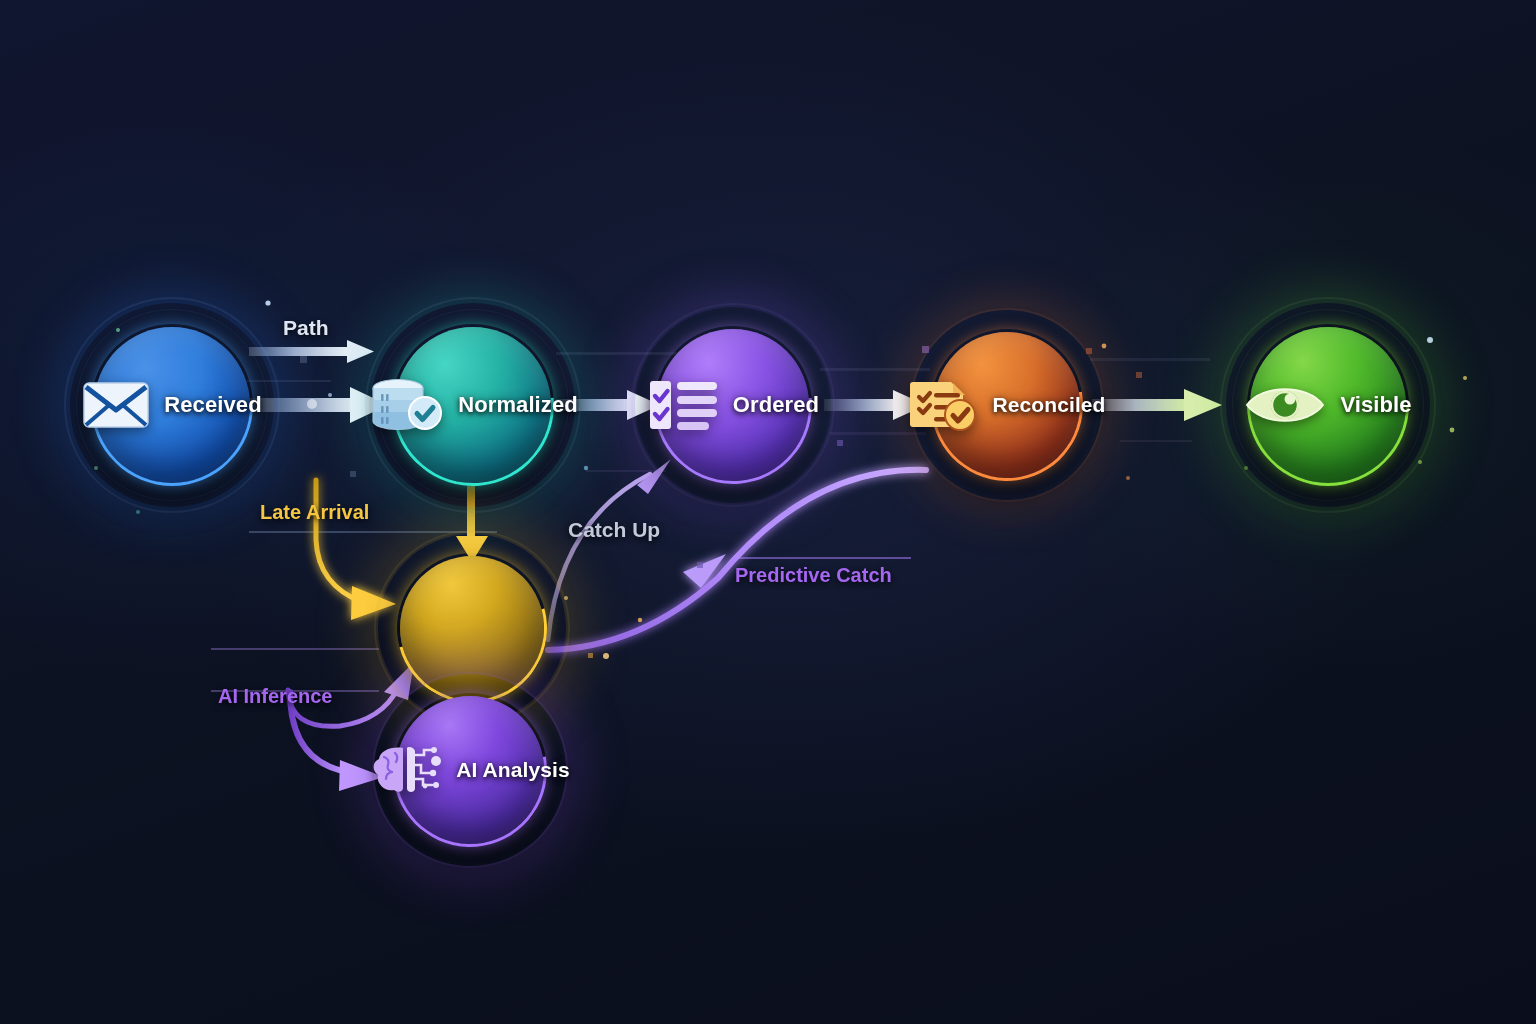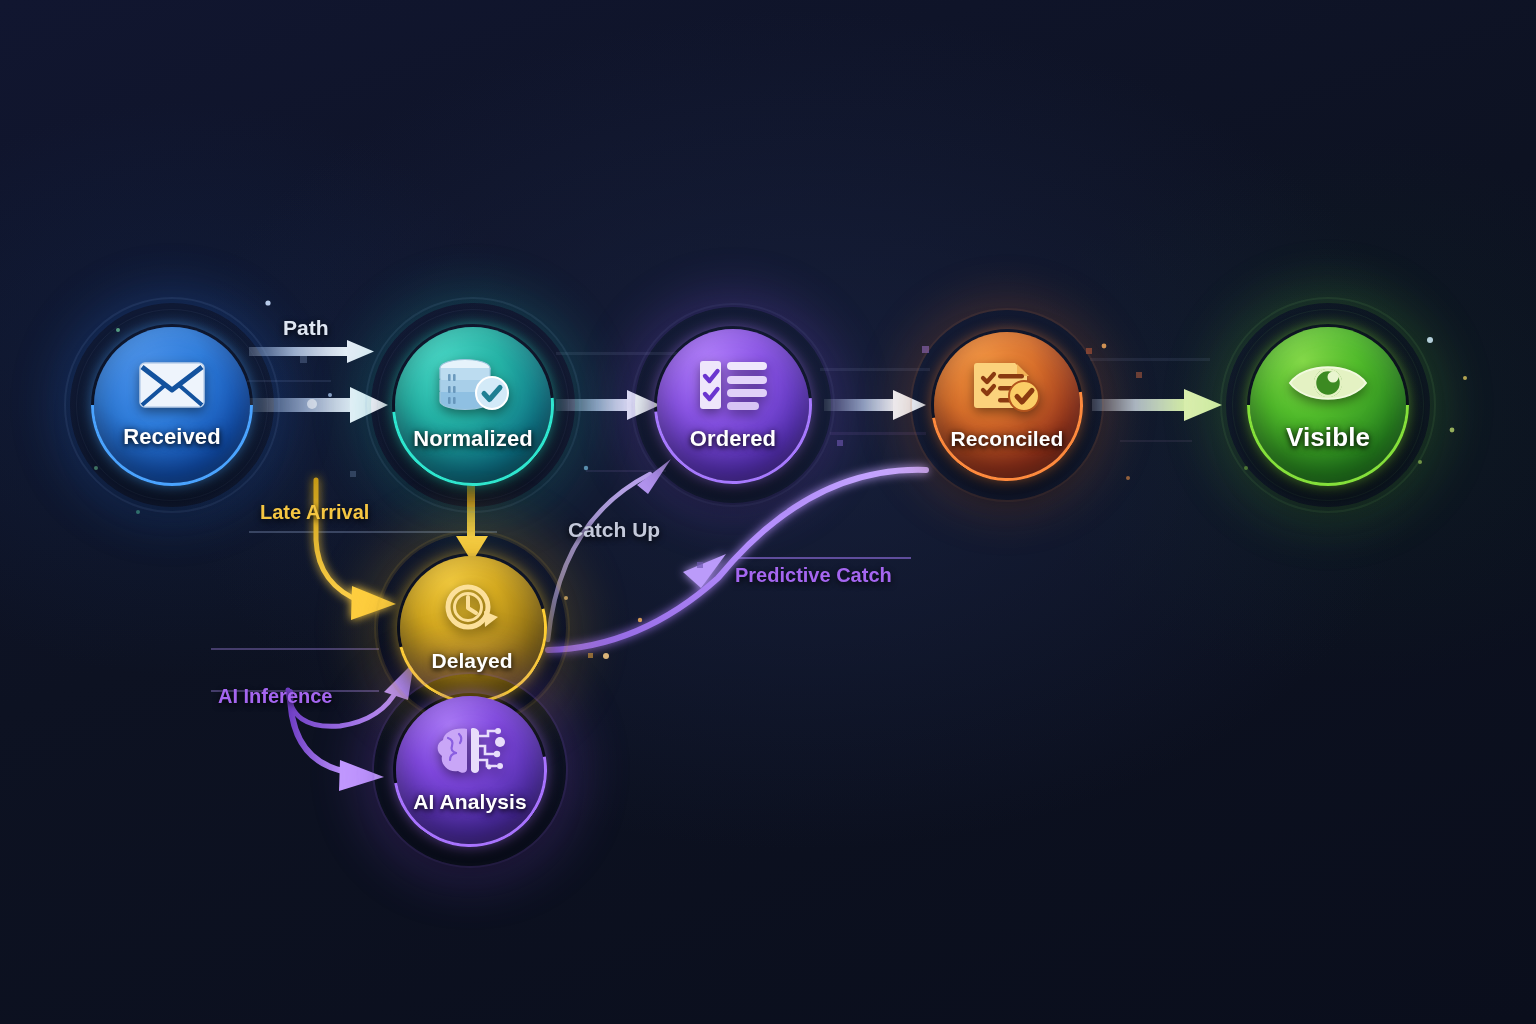--- a/index.html
+++ b/index.html
@@ -38,21 +38,21 @@
     border:3px solid transparent;
   }
   .ringdim{
     position:absolute; border-radius:50%; pointer-events:none;
     border:2px solid rgba(150,175,215,.11);
   }
   .ringdim2{
     position:absolute; border-radius:50%; pointer-events:none;
     border:1px solid rgba(150,175,215,.07);
   }
-  .node .inner{ position:relative; z-index:4; display:flex; flex-direction:column;
+  .node .inner{ position:relative; z-index:4; display:flex; flex-direction:row;
                 align-items:center; justify-content:center; gap:14px; }
   .node .glyph{ line-height:0; filter:drop-shadow(0 4px 6px rgba(0,0,0,.45)); }
   .node .lbl{
     color:#fff; font-weight:bold; letter-spacing:.1px;
     text-shadow:0 2px 5px rgba(0,0,0,.85), 0 0 10px rgba(0,0,0,.5);
     white-space:nowrap;
   }
 
   
   .elabel{
@@ -318,40 +318,29 @@
     <div class="arc" style="inset:-3px; border-color:#84e03a transparent transparent #84e03a; transform:rotate(-135deg); box-shadow:0 0 14px rgba(132,224,58,.5);"></div>
     <div class="inner">
       <span class="glyph">
         <svg width="82" height="50" viewBox="0 0 82 50">
           <path d="M3 25 C18 4, 64 4, 79 25 C64 46, 18 46, 3 25 Z" fill="#e4f2c3" stroke="#f2fadf" stroke-width="2"></path>
           <circle cx="41" cy="25" r="14" fill="#3c8a22"></circle>
           <circle cx="41" cy="25" r="13" fill="none" stroke="#e4f2c3" stroke-width="2.5"></circle>
           <circle cx="46" cy="19" r="5.5" fill="#e9f5cf"></circle>
         </svg>
       </span>
-      <span class="lbl" style="font-size:26px;">Visible</span>
+      <span class="lbl" style="font-size:22px;">Visible</span>
     </div>
   </div>
 
   <div class="node" style="left:400px; top:556px; width:144px; height:144px;">
     <div class="ringdim" style="inset:-26px; border-color:rgba(200,165,60,.12);"></div>
     <div class="halo" style="inset:-22px; box-shadow:0 0 54px 12px rgba(230,180,40,.22);"></div>
     <div class="disc" style="background:radial-gradient(circle at 36% 20%, #f0c83c 0%, #d4a91f 30%, #8d6d14 68%, #5c4710 100%);"></div>
     <div class="arc" style="inset:-3px; border-color:#ffcf33 transparent transparent #ffcf33; transform:rotate(-150deg); box-shadow:0 0 16px rgba(255,207,51,.55);"></div>
-    <div class="inner">
-      <span class="glyph">
-        <svg width="60" height="52" viewBox="0 0 60 52">
-          <circle cx="26" cy="24" r="20" fill="none" stroke="#fce09a" stroke-width="5"></circle>
-          <circle cx="26" cy="24" r="13.5" fill="none" stroke="#fce09a" stroke-width="3"></circle>
-          <path d="M26 14 V25 L34 30" fill="none" stroke="#fce09a" stroke-width="4" stroke-linecap="round" stroke-linejoin="round"></path>
-          <polygon points="42,28 56,34 43,44" fill="#fce09a"></polygon>
-        </svg>
-      </span>
-      <span class="lbl" style="font-size:21px;">Delayed</span>
-    </div>
   </div>
 
   <div class="node" style="left:396px; top:696px; width:148px; height:148px;">
     <div class="ringdim" style="inset:-24px; border-color:rgba(150,110,230,.11);"></div>
     <div class="halo" style="inset:-22px; box-shadow:0 0 52px 12px rgba(140,80,230,.25);"></div>
     <div class="disc" style="background:radial-gradient(circle at 36% 20%, #a877f5 0%, #8048de 32%, #4f2da8 70%, #321e6e 100%);"></div>
     <div class="arc" style="inset:-3px; border-color:#a873ff transparent transparent #a873ff; transform:rotate(-145deg); box-shadow:0 0 14px rgba(168,115,255,.5);"></div>
     <div class="inner">
       <span class="glyph">
         <svg width="72" height="50" viewBox="0 0 72 50">

